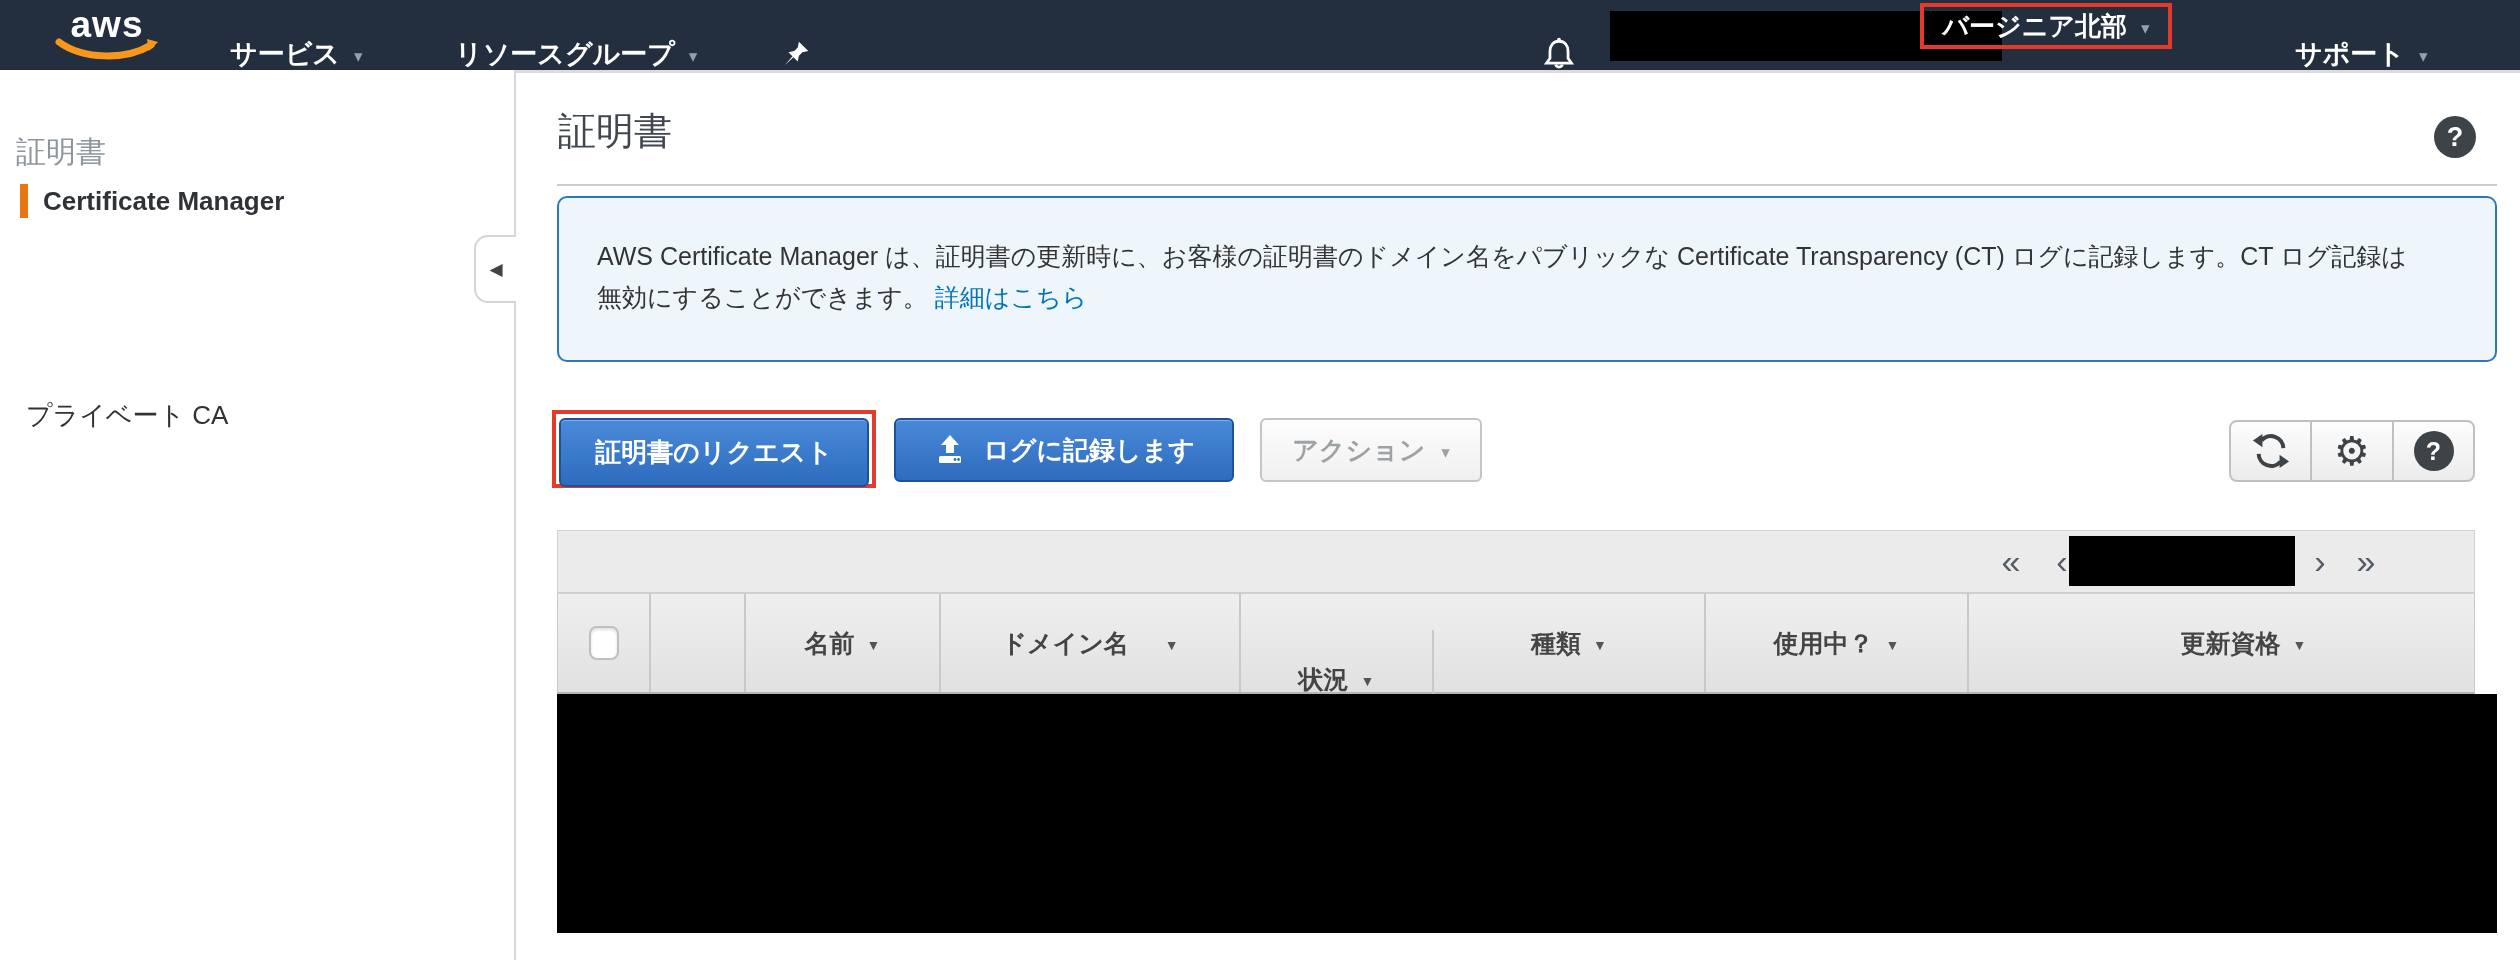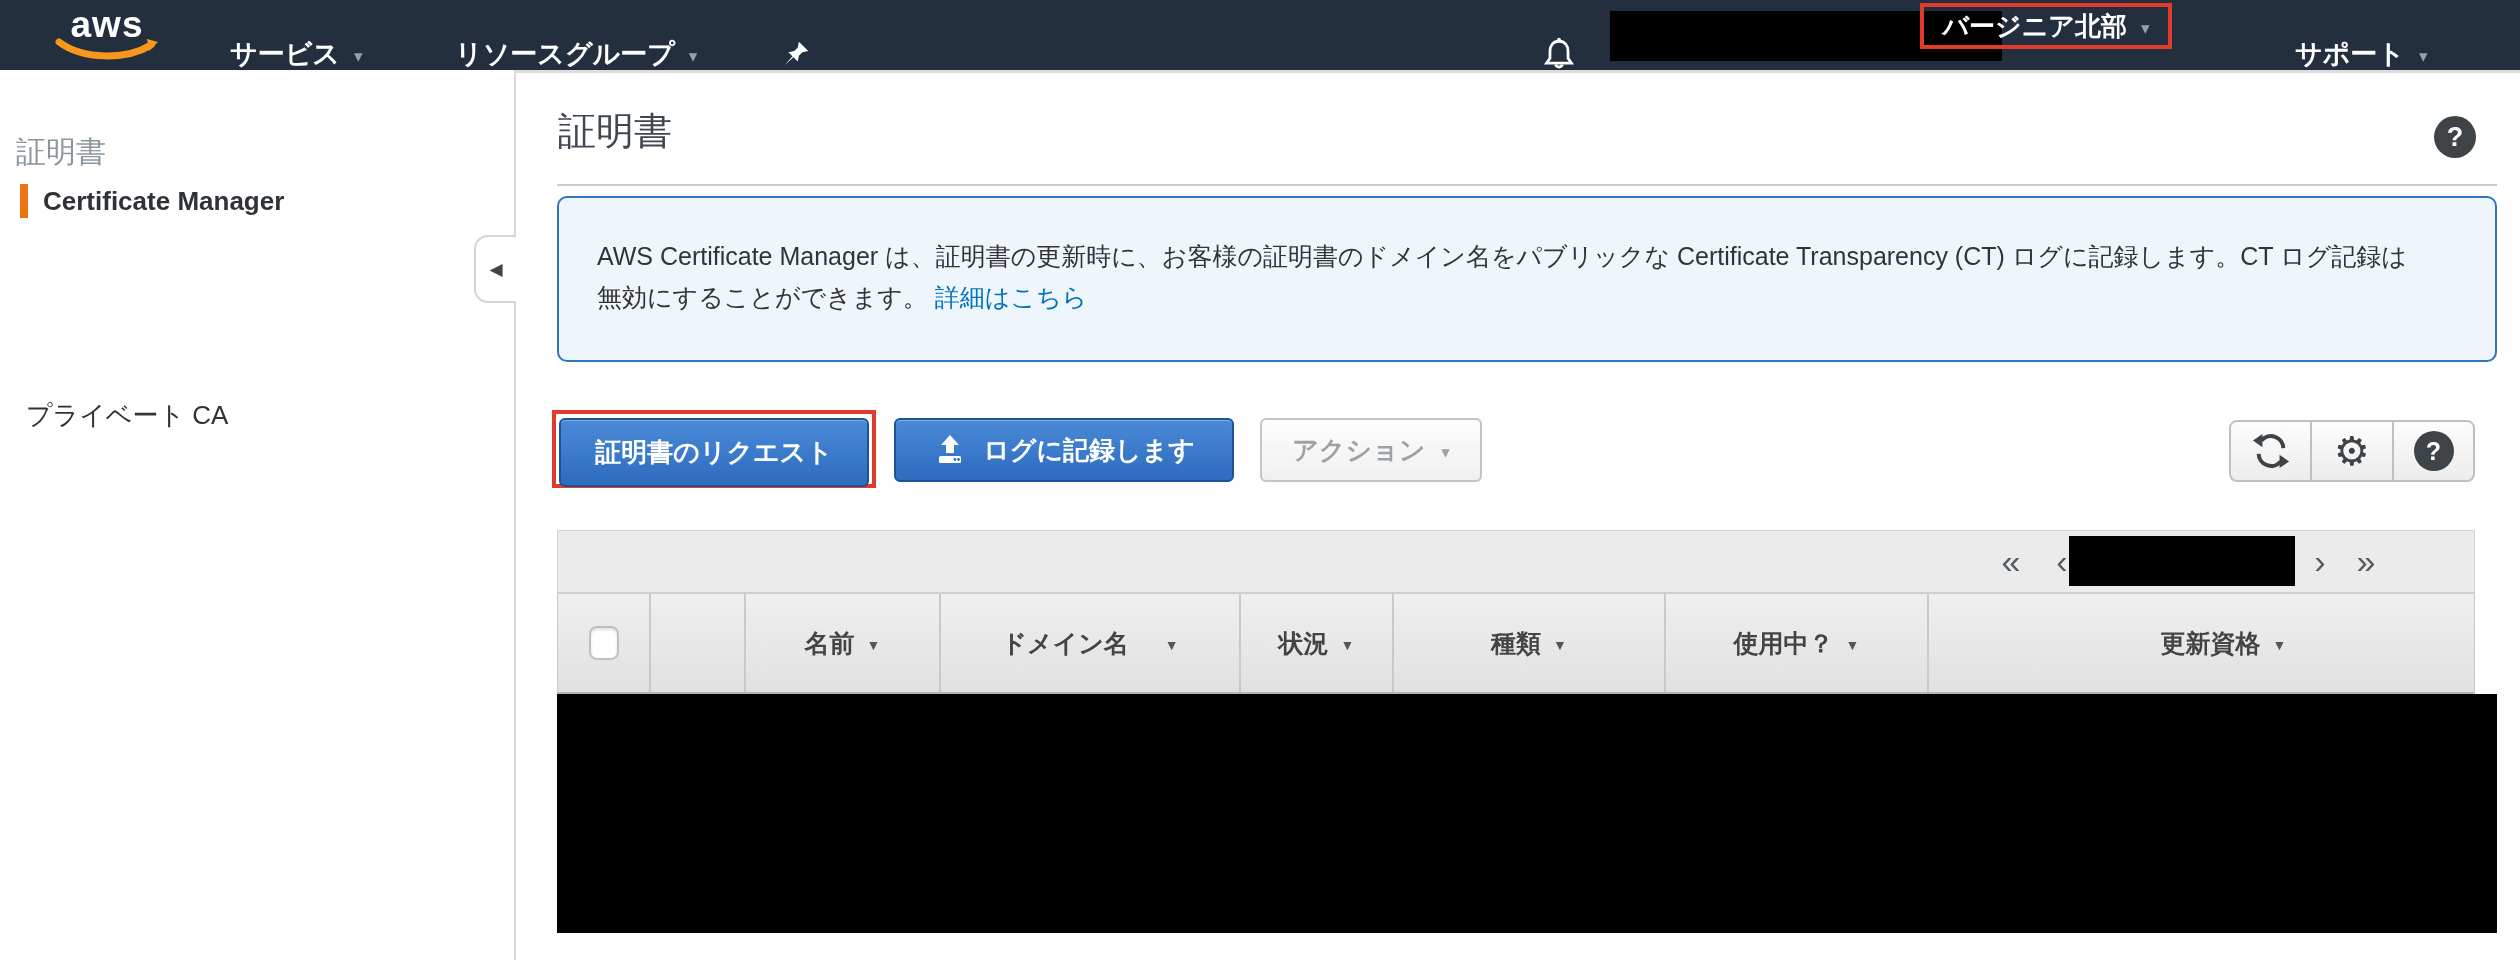--- a/index.html
+++ b/index.html
@@ -82,21 +82,21 @@
   .redact-pagination { left:2069px; top:536px; width:226px; height:50px; }
 
   .thead { position:absolute; left:557px; top:594px; width:1918px; height:100px; display:flex;
      background:linear-gradient(#efefef,#e1e1e1); border:1px solid #c9c9c9; border-top:none;
      border-bottom:2px solid #b5b5b5; }
   .th { height:100%; display:flex; align-items:center; justify-content:center; gap:12px;
      border-right:2px solid #c9c9c9; color:#444; font-size:25px; font-weight:700; cursor:pointer; }
   .th:last-child { border-right:none;padding-left:44px; }
   .sort-caret { font-size:14px; color:#555; padding-top:4px; }
   .c0{width:93px;} .c1{width:95px;} .c2{width:195px;} .c3{width:300px;gap:36px;} .c4{width:245px;}
-  .c5{width:153px;} .c6{width:272px;} .c7{width:263px;} .c8{flex:1;}
+  .c5{width:193px;margin-top:36px;} .c6{width:272px;} .c7{width:263px;} .c8{flex:1;}
   .checkbox { width:30px; height:34px; background:#fff; border:2px solid #bfbfbf; border-radius:8px;
      box-shadow:inset 0 2px 3px rgba(0,0,0,.12); cursor:pointer; }
   .redact-body { left:557px; top:694px; width:1940px; height:239px; }
 </style>
 </head>
 <body>
 
 <div class="stage">
 
   <header class="topnav">

